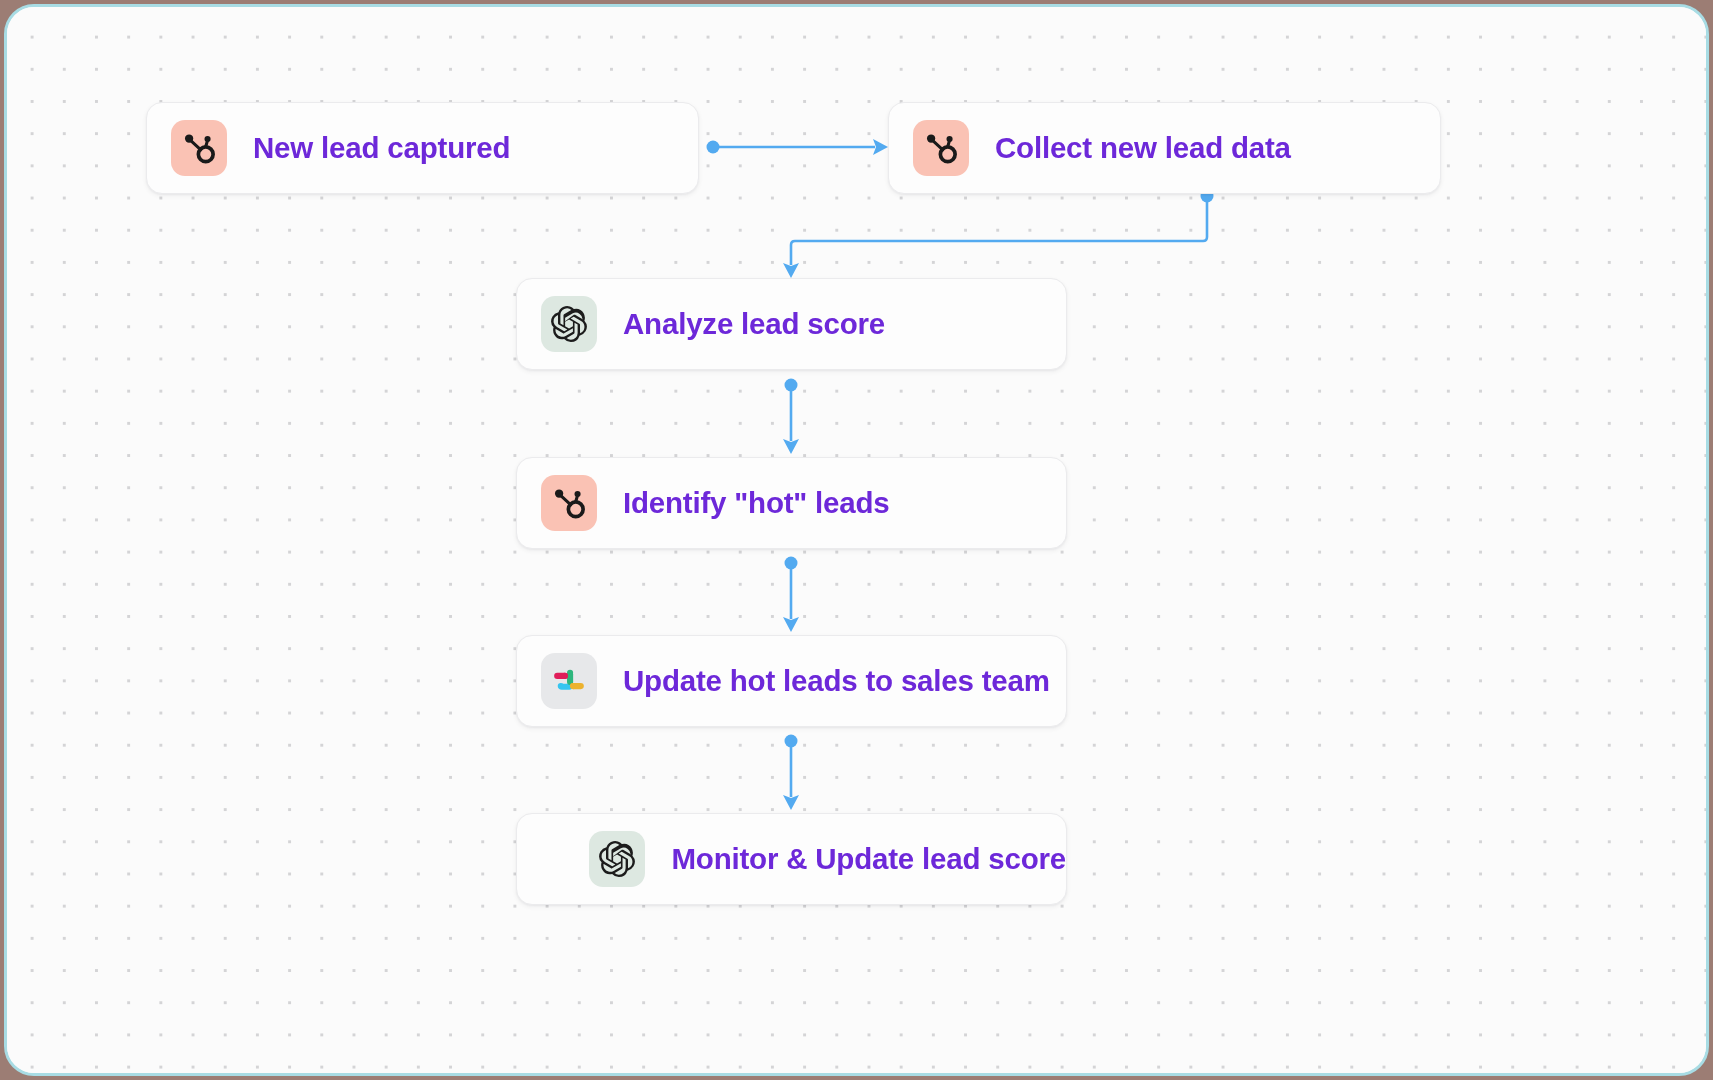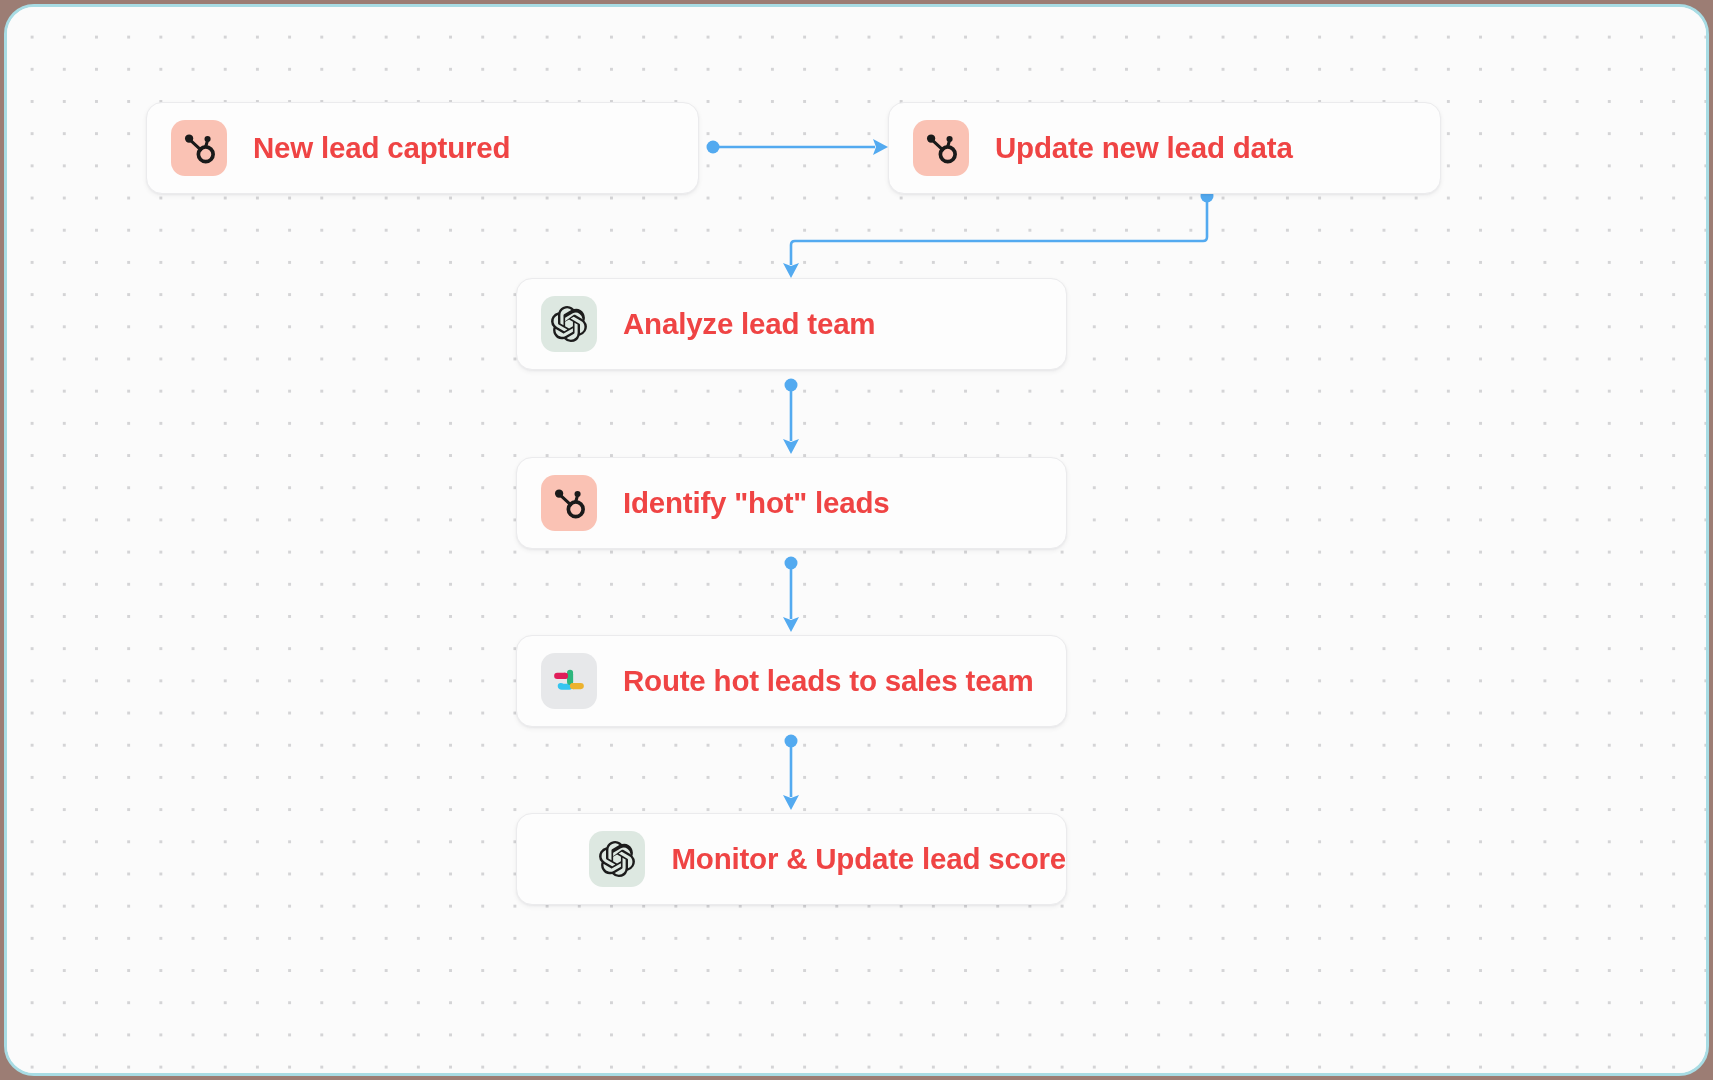--- a/index.html
+++ b/index.html
@@ -60,21 +60,21 @@
     align-items: center;
     justify-content: center;
   }
   .icon-hubspot { background: #fac2b4; }
   .icon-openai  { background: #dde8e1; }
   .icon-slack   { background: #e7e8ea; }
   .node-label {
     margin-left: 26px;
     font-size: 29.5px;
     font-weight: 600;
-    color: #ef4444;
+    color: #6d28d9;
     letter-spacing: -0.2px;
     white-space: nowrap;
   }
 
   
   #node-new-lead      { left: 139px; top:  95px; width: 553px; }
   #node-collect       { left: 881px; top:  95px; width: 553px; }
   #node-analyze       { left: 509px; top: 271px; width: 551px; }
   #node-identify      { left: 509px; top: 450px; width: 551px; }
   #node-route         { left: 509px; top: 628px; width: 551px; }
@@ -151,30 +151,30 @@
   <div id="node-collect" class="node">
     <div class="node-icon icon-hubspot">
       <svg width="36" height="36" viewBox="0 0 40 40">
         <circle cx="9" cy="9.5" r="4.6" fill="#1a1a1a"></circle>
         <circle cx="29.5" cy="10" r="3.4" fill="#1a1a1a"></circle>
         <circle cx="27.5" cy="27" r="8.2" fill="none" stroke="#1a1a1a" stroke-width="4.1"></circle>
         <path d="M 10 11 L 22 22" stroke="#1a1a1a" stroke-width="3.4" stroke-linecap="round"></path>
         <path d="M 29.5 11.5 L 27.5 18.3" stroke="#1a1a1a" stroke-width="3.4" stroke-linecap="round"></path>
       </svg>
     </div>
-    <div class="node-label">Update new lead data</div>
+    <div class="node-label">Collect new lead data</div>
   </div>
 
   <div id="node-analyze" class="node">
     <div class="node-icon icon-openai">
       <svg width="36" height="36" viewBox="0 0 24 24">
         <path fill="#1c1c1c" d="M22.28 9.82a5.98 5.98 0 0 0-.52-4.91 6.05 6.05 0 0 0-6.51-2.9A6.07 6.07 0 0 0 4.98 4.18a5.98 5.98 0 0 0-4 2.9 6.05 6.05 0 0 0 .75 7.1 5.98 5.98 0 0 0 .51 4.91 6.05 6.05 0 0 0 6.52 2.9A5.98 5.98 0 0 0 13.26 24a6.06 6.06 0 0 0 5.77-4.21 5.99 5.99 0 0 0 4-2.9 6.06 6.06 0 0 0-.75-7.07Zm-9.02 12.6a4.48 4.48 0 0 1-2.88-1.04l.14-.08 4.78-2.76a.79.79 0 0 0 .39-.68v-6.74l2.02 1.17a.07.07 0 0 1 .04.05v5.58a4.5 4.5 0 0 1-4.49 4.5ZM3.6 18.3a4.47 4.47 0 0 1-.54-3.01l.14.09 4.79 2.76a.77.77 0 0 0 .78 0l5.84-3.37v2.33a.08.08 0 0 1-.03.06l-4.84 2.8a4.5 4.5 0 0 1-6.14-1.65ZM2.34 7.9a4.49 4.49 0 0 1 2.35-1.97V11.6a.77.77 0 0 0 .38.67l5.82 3.36-2.02 1.17a.07.07 0 0 1-.07 0l-4.83-2.79A4.5 4.5 0 0 1 2.34 7.9Zm16.61 3.87-5.84-3.4 2.02-1.16a.07.07 0 0 1 .07 0l4.83 2.79a4.49 4.49 0 0 1-.68 8.1v-5.66a.8.8 0 0 0-.4-.67Zm2.01-3.02-.14-.09-4.78-2.79a.78.78 0 0 0-.79 0L9.42 10.24V7.91a.07.07 0 0 1 .03-.06l4.83-2.79a4.5 4.5 0 0 1 6.68 4.66ZM8.32 12.87 6.3 11.7a.08.08 0 0 1-.04-.06V6.08a4.5 4.5 0 0 1 7.37-3.45l-.14.08L8.71 5.47a.79.79 0 0 0-.39.68ZM9.42 10.5 12.02 9l2.6 1.5v3l-2.6 1.5-2.6-1.5Z"></path>
       </svg>
     </div>
-    <div class="node-label">Analyze lead team</div>
+    <div class="node-label">Analyze lead score</div>
   </div>
 
   <div id="node-identify" class="node">
     <div class="node-icon icon-hubspot">
       <svg width="36" height="36" viewBox="0 0 40 40">
         <circle cx="9" cy="9.5" r="4.6" fill="#1a1a1a"></circle>
         <circle cx="29.5" cy="10" r="3.4" fill="#1a1a1a"></circle>
         <circle cx="27.5" cy="27" r="8.2" fill="none" stroke="#1a1a1a" stroke-width="4.1"></circle>
         <path d="M 10 11 L 22 22" stroke="#1a1a1a" stroke-width="3.4" stroke-linecap="round"></path>
         <path d="M 29.5 11.5 L 27.5 18.3" stroke="#1a1a1a" stroke-width="3.4" stroke-linecap="round"></path>
@@ -193,21 +193,21 @@
         <path fill="#2EB67D" d="M26.5 15.4a5.4 5.4 0 1 1 10.8 0 5.4 5.4 0 0 1-10.8 0Z"></path>
         <path fill="#2EB67D" d="M26.5 18.1a5.4 5.4 0 0 1 10.8 0v13.5a5.4 5.4 0 0 1-10.8 0Z"></path>
 
         <path fill="#E01E5A" d="M22.7 26.4a5.4 5.4 0 1 1 0-10.8 5.4 5.4 0 0 1 0 10.8Z"></path>
         <path fill="#E01E5A" d="M22.7 26.4H9.2a5.4 5.4 0 1 1 0-10.8h13.5a5.4 5.4 0 1 1 0 10.8Z"></path>
 
         <path fill="#ECB22E" d="M37.3 33.6a5.4 5.4 0 1 1 0 10.8 5.4 5.4 0 0 1 0-10.8Z"></path>
         <path fill="#ECB22E" d="M37.3 33.6h13.5a5.4 5.4 0 1 1 0 10.8H37.3a5.4 5.4 0 1 1 0-10.8Z"></path>
       </svg>
     </div>
-    <div class="node-label">Route hot leads to sales team</div>
+    <div class="node-label">Update hot leads to sales team</div>
   </div>
 
   <div id="node-monitor" class="node">
     <div class="node-icon icon-openai">
       <svg width="36" height="36" viewBox="0 0 24 24">
         <path fill="#1c1c1c" d="M22.28 9.82a5.98 5.98 0 0 0-.52-4.91 6.05 6.05 0 0 0-6.51-2.9A6.07 6.07 0 0 0 4.98 4.18a5.98 5.98 0 0 0-4 2.9 6.05 6.05 0 0 0 .75 7.1 5.98 5.98 0 0 0 .51 4.91 6.05 6.05 0 0 0 6.52 2.9A5.98 5.98 0 0 0 13.26 24a6.06 6.06 0 0 0 5.77-4.21 5.99 5.99 0 0 0 4-2.9 6.06 6.06 0 0 0-.75-7.07Zm-9.02 12.6a4.48 4.48 0 0 1-2.88-1.04l.14-.08 4.78-2.76a.79.79 0 0 0 .39-.68v-6.74l2.02 1.17a.07.07 0 0 1 .04.05v5.58a4.5 4.5 0 0 1-4.49 4.5ZM3.6 18.3a4.47 4.47 0 0 1-.54-3.01l.14.09 4.79 2.76a.77.77 0 0 0 .78 0l5.84-3.37v2.33a.08.08 0 0 1-.03.06l-4.84 2.8a4.5 4.5 0 0 1-6.14-1.65ZM2.34 7.9a4.49 4.49 0 0 1 2.35-1.97V11.6a.77.77 0 0 0 .38.67l5.82 3.36-2.02 1.17a.07.07 0 0 1-.07 0l-4.83-2.79A4.5 4.5 0 0 1 2.34 7.9Zm16.61 3.87-5.84-3.4 2.02-1.16a.07.07 0 0 1 .07 0l4.83 2.79a4.49 4.49 0 0 1-.68 8.1v-5.66a.8.8 0 0 0-.4-.67Zm2.01-3.02-.14-.09-4.78-2.79a.78.78 0 0 0-.79 0L9.42 10.24V7.91a.07.07 0 0 1 .03-.06l4.83-2.79a4.5 4.5 0 0 1 6.68 4.66ZM8.32 12.87 6.3 11.7a.08.08 0 0 1-.04-.06V6.08a4.5 4.5 0 0 1 7.37-3.45l-.14.08L8.71 5.47a.79.79 0 0 0-.39.68ZM9.42 10.5 12.02 9l2.6 1.5v3l-2.6 1.5-2.6-1.5Z"></path>
       </svg>
     </div>
     <div class="node-label">Monitor &amp; Update lead score</div>
   </div>

